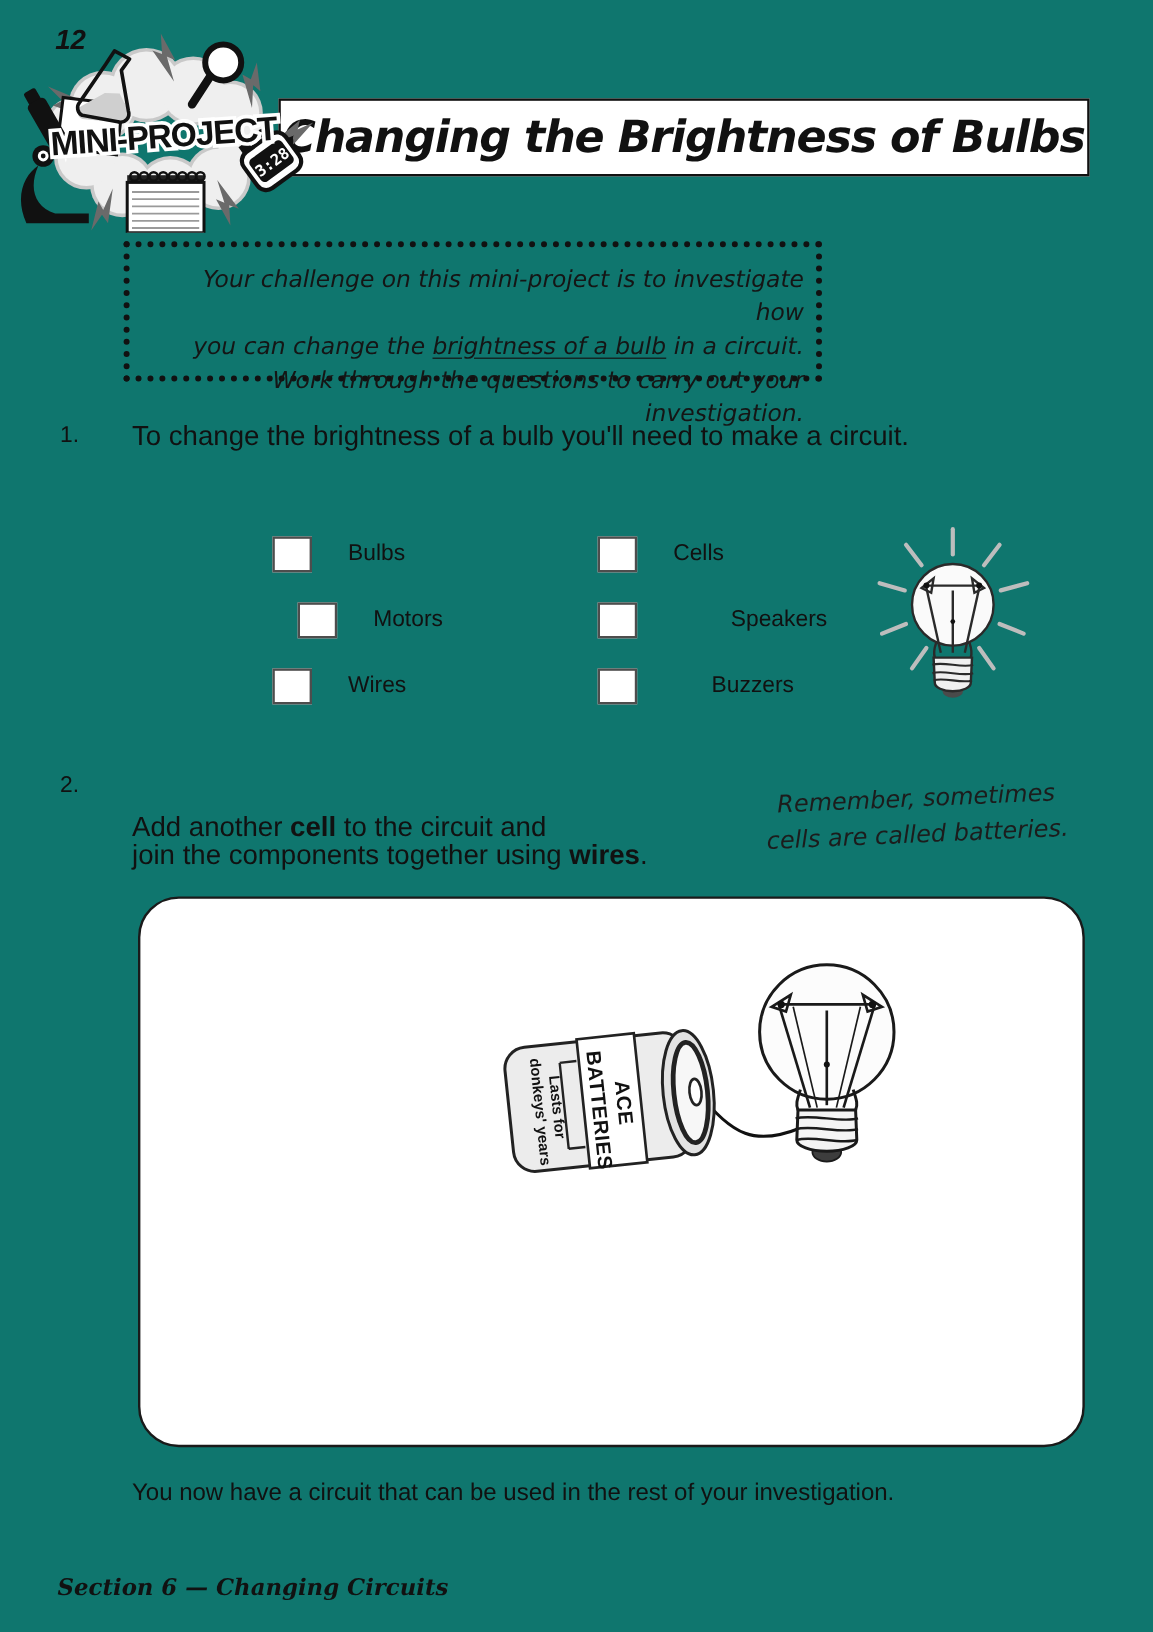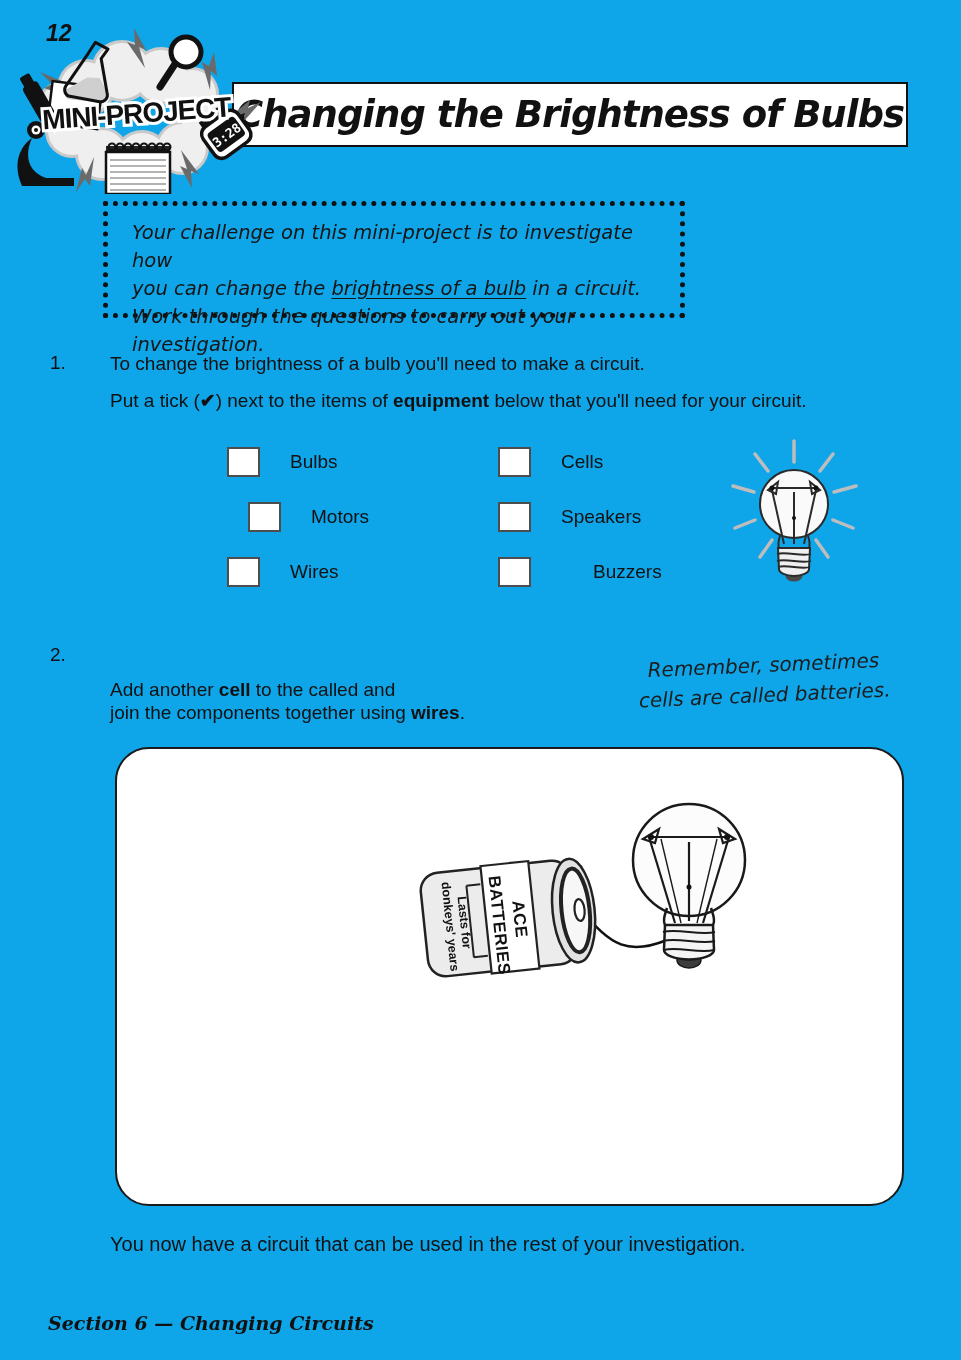--- a/index.html
+++ b/index.html
@@ -1,17 +1,17 @@
 <!DOCTYPE html>
 <html><head>
 <meta charset="utf-8">
 <style>
   html,body{margin:0;padding:0;background:#888;}
   .page{
-    position:relative;width:961px;height:1360px;background:#0ea5e9;
+    position:relative;width:961px;height:1360px;background:#0f766e;
     margin:0 auto;overflow:hidden;
     font-family:"Liberation Sans",sans-serif;color:#111;
   }
   .abs{position:absolute;}
 
   
   .page-num{left:46px;top:20px;font-size:23px;font-weight:bold;font-style:italic;}
   .title-box{
     left:232px;top:82px;width:676px;height:65px;border:2.5px solid #111;
     display:flex;align-items:center;justify-content:center;box-sizing:border-box;
@@ -22,27 +22,27 @@
     font-size:37px;font-weight:bold;font-style:italic;letter-spacing:-1px;
     white-space:nowrap;
   }
   .logo{left:14px;top:26px;z-index:2;}
 
   
   .challenge{
     left:103px;top:201px;width:582px;height:117px;box-sizing:border-box;
     border:5px dotted #111;padding:13px 10px 0 24px;
     font-family:"DejaVu Sans",sans-serif;font-style:italic;font-size:19.5px;
-    line-height:28px;color:#151515;
+    line-height:28px;color:#151515;text-align:right;
   }
   .challenge .u{text-decoration:underline;text-underline-offset:3px;}
 
   
   .qnum{font-size:19px;left:50px;}
-  .qtext{font-size:19px;left:110px;line-height:23px;}
+  .qtext{font-size:23px;left:110px;line-height:23px;}
   .b{font-weight:bold;}
 
   
   .cb-item{display:flex;align-items:center;text-align:center;}
   .cb-box{width:33px;height:30px;border:2px solid #4d4d4d;background:#fff;box-sizing:border-box;}
   .cb-label{font-size:19px;margin-left:30px;}
 
   
   .note{
     left:596px;top:650px;width:336px;text-align:center;
@@ -175,39 +175,38 @@
   </div>
 
   <div class="abs challenge">
     <div><span>Your challenge on this mini-project is to investigate how</span></div>
     <div><span>you can change the </span><span class="u">brightness of a bulb</span><span> in a circuit.</span></div>
     <div><span>Work through the questions to carry out your investigation.</span></div>
   </div>
 
   <div class="abs qnum" style="top:352px;">1.</div>
   <div class="abs qtext" style="top:352px;">To change the brightness of a bulb you'll need to make a circuit.</div>
-  <div class="abs qtext" style="top:389px;"><span>Put a tick (</span><span class="b">✔</span><span>) next to the items of </span><span class="b">equipment</span><span> below that you'll need for your circuit.</span></div>
 
   <div class="abs cb-item" style="left:227px;top:447px;">
     <span class="cb-box"></span>
     <span class="cb-label">Bulbs</span>
   </div>
   <div class="abs cb-item" style="left:227px;top:502px;padding-left:21px;">
     <span class="cb-box"></span>
     <span class="cb-label">Motors</span>
   </div>
   <div class="abs cb-item" style="left:227px;top:557px;">
     <span class="cb-box"></span>
     <span class="cb-label">Wires</span>
   </div>
   <div class="abs cb-item" style="left:498px;top:447px;">
     <span class="cb-box"></span>
     <span class="cb-label">Cells</span>
   </div>
-  <div class="abs cb-item" style="left:498px;top:502px;">
+  <div class="abs cb-item" style="left:498px;top:502px;gap:48px;">
     <span class="cb-box"></span>
     <span class="cb-label">Speakers</span>
   </div>
   <div class="abs cb-item" style="left:498px;top:557px;gap:32px;">
     <span class="cb-box"></span>
     <span class="cb-label">Buzzers</span>
   </div>
 
   <div class="abs" style="left:720px;top:436px;">
     <svg width="150" height="152" viewBox="0 0 150 152">
@@ -239,21 +238,21 @@
       <path d="M58,112 h32 l-1,21 a15,7 0 0 1 -30,0 Z" fill="#f0f0f0" stroke="#2a2a2a" stroke-width="2"></path>
       <g stroke="#2a2a2a" stroke-width="1.8" fill="none">
         <path d="M57,118 C66,115 82,121 91,118"></path>
         <path d="M57,125 C66,122 82,128 91,125"></path>
         <path d="M58,131 C66,128 82,134 90,131"></path>
       </g>
     </svg>
   </div>
 
   <div class="abs qnum" style="top:644px;">2.</div>
-  <div class="abs qtext" style="top:678px;"><span>Add another </span><span class="b">cell</span><span> to the called and</span></div>
+  <div class="abs qtext" style="top:678px;"><span>Add another </span><span class="b">cell</span><span> to the circuit and</span></div>
   <div class="abs qtext" style="top:701px;"><span>join the components together using </span><span class="b">wires</span><span>.</span></div>
 
   <div class="abs note">
     <div>Remember, sometimes</div>
     <div>cells are called batteries.</div>
   </div>
 
   <div class="abs panel"></div>
   <svg class="abs circuit-svg" width="789" height="459" viewBox="0 0 789 459">
 

